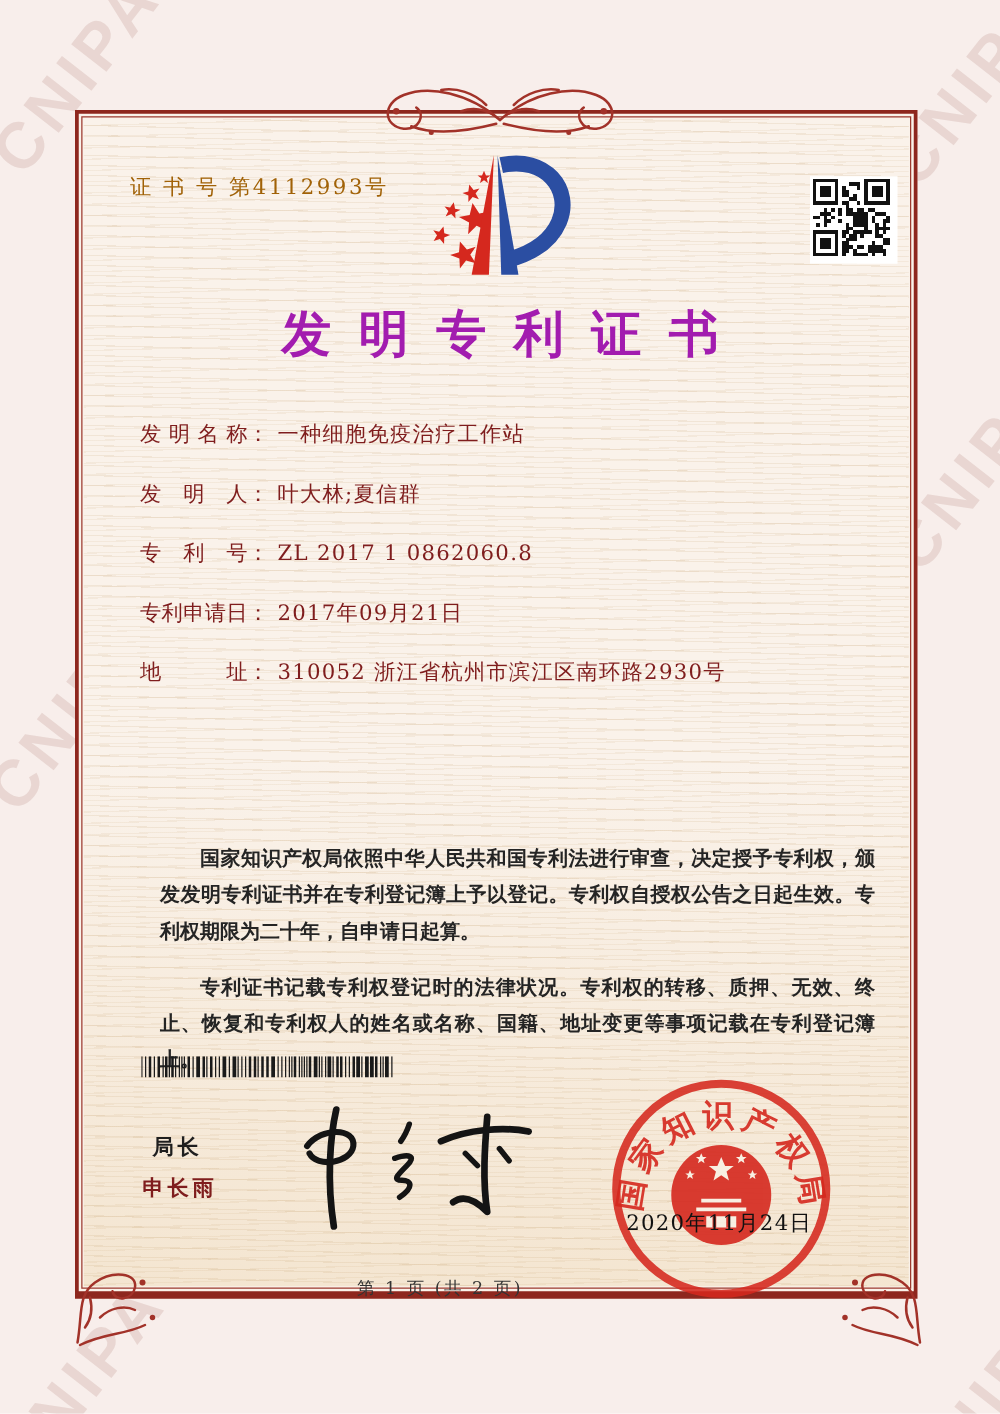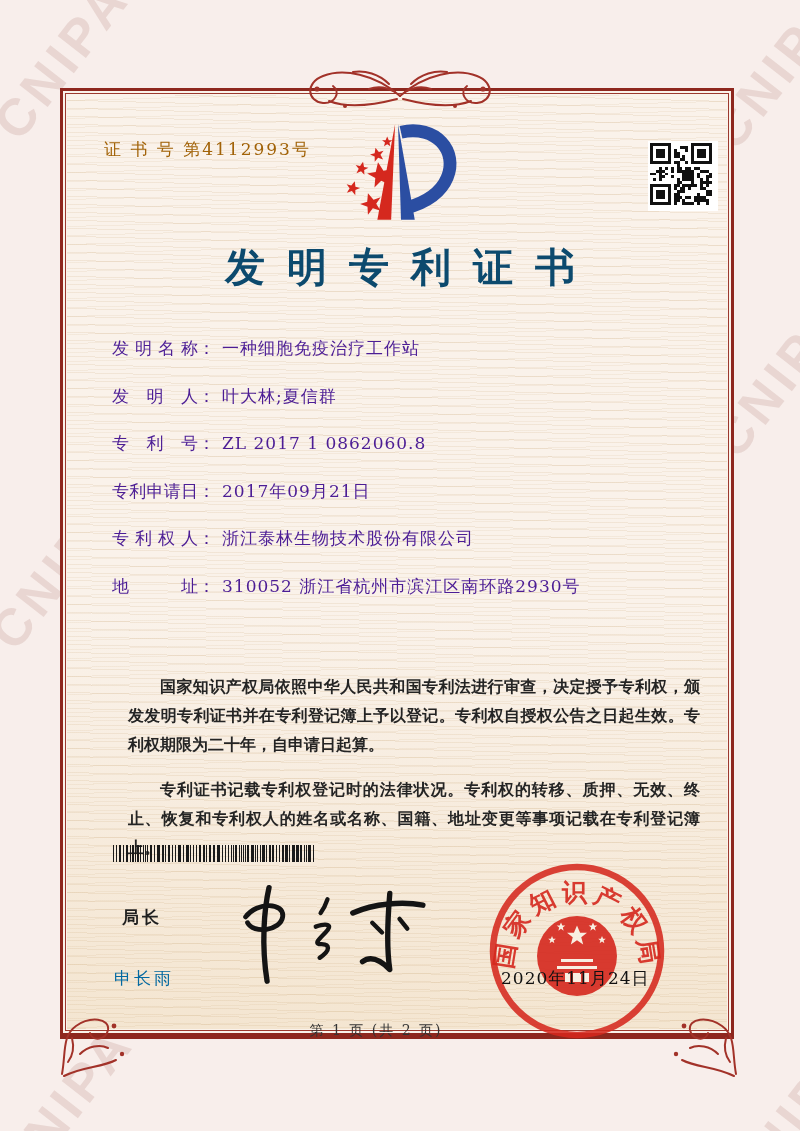--- a/index.html
+++ b/index.html
@@ -36,47 +36,47 @@
   
   .orn{ position:absolute; pointer-events:none; }
   .orn path, .orn circle{ stroke:#a23229; stroke-width:2; fill:none; stroke-linecap:round; }
   .orn circle.dot{ fill:#a23229; stroke:none; }
   
   .cert-no{ position:absolute; left:104px; top:138px; font-size:17px; letter-spacing:2px; color:#a16207; }
   .logo{ position:absolute; left:336px; top:116px; }
   .qr{ position:absolute; left:648px; top:141px; width:66px; height:66px; background:#fff; padding:2px; }
   .title{
     position:absolute; left:0; right:0; top:240px; text-align:center;
-    font-size:40px; font-weight:700; letter-spacing:22px; text-indent:22px; color:#0c4a6e;
+    font-size:40px; font-weight:700; letter-spacing:22px; text-indent:22px; color:#a21caf;
   }
   
   .fields{ position:absolute; left:112px; top:334px; width:610px; }
-  .frow{ height:28px; line-height:28px; margin-bottom:19.5px; font-size:17px; color:#4c1d95; white-space:nowrap; }
+  .frow{ height:28px; line-height:28px; margin-bottom:19.5px; font-size:17px; color:#7f1d1d; white-space:nowrap; }
   .flabel{
     display:inline-block; width:86px; vertical-align:top;
     text-align:justify; text-align-last:justify; -moz-text-align-last:justify;
   }
   .fcolon{ display:inline-block; }
   .fvalue{ margin-left:7px; letter-spacing:1px; }
   .fpair2{ margin-left:56px; }
   
   .paras{ position:absolute; left:112px; top:656px; width:604px; font-size:16px; line-height:29px; text-align:justify; color:#242424; }
   .paras p{ margin:16px; text-indent:2em;font-weight:bold; }
   
   .barcode{ position:absolute; left:113px; top:845px; }
   
   .sig-title{ position:absolute; left:122px; top:906px; font-family:"Liberation Sans",sans-serif; font-weight:600; font-size:17px; letter-spacing:3px; color:#1f1f1f; }
-  .sig-name{ position:absolute; left:114px; top:939px; font-family:"Liberation Sans",sans-serif; font-weight:400; font-size:17px; letter-spacing:3px; color:#0369a1;margin-top:28px; }
+  .sig-name{ position:absolute; left:114px; top:939px; font-family:"Liberation Sans",sans-serif; font-weight:700; font-size:17px; letter-spacing:3px; color:#7f1d1d; }
   .sig-hand{ position:absolute; left:218px; top:876px; pointer-events:none; }
   .sig-hand path{ stroke:#141414; fill:none; stroke-linecap:round; stroke-linejoin:round; }
   
   .seal{ position:absolute; left:482px; top:856px; pointer-events:none; }
   .seal-date{ position:absolute; left:501px; top:967px; font-size:17px; letter-spacing:1px; color:#111; white-space:nowrap; }
   
-  .page-no{ position:absolute; left:60px; width:584px; top:1022px; text-align:center; font-size:14px; letter-spacing:2px; color:#333;padding-left:24px; }
+  .page-no{ position:absolute; left:60px; width:584px; top:1022px; text-align:center; font-size:14px; letter-spacing:2px; color:#333; }
   .note{
     position:absolute; left:50%; transform:translateX(-50%); top:1063px;
     background:#ffffff; padding:9px 28px; font-size:15px; letter-spacing:4px; color:#222;
     box-shadow:0 0 4px rgba(0,0,0,.05); white-space:nowrap;
   }
 </style>
 </head>
 <body>
 
 <div class="page">
@@ -287,23 +287,20 @@
     <div class="frow">
       <span class="flabel">发明人</span><span class="fcolon">：</span><span class="fvalue">叶大林;夏信群</span>
     </div>
     <div class="frow">
       <span class="flabel">专利号</span><span class="fcolon">：</span><span class="fvalue">ZL 2017 1 0862060.8</span>
     </div>
     <div class="frow">
       <span class="flabel">专利申请日</span><span class="fcolon">：</span><span class="fvalue">2017年09月21日</span>
     </div>
     <div class="frow">
-      <span class="flabel">专利权人</span><span class="fcolon">：</span><span class="fvalue">浙江泰林生物技术股份有限公司</span>
-    </div>
-    <div class="frow">
       <span class="flabel">地址</span><span class="fcolon">：</span><span class="fvalue">310052 浙江省杭州市滨江区南环路2930号</span>
     </div>
   </div>
 
   <div class="paras">
     <p>国家知识产权局依照中华人民共和国专利法进行审查，决定授予专利权，颁发发明专利证书并在专利登记簿上予以登记。专利权自授权公告之日起生效。专利权期限为二十年，自申请日起算。</p>
     <p>专利证书记载专利权登记时的法律状况。专利权的转移、质押、无效、终止、恢复和专利权人的姓名或名称、国籍、地址变更等事项记载在专利登记簿上。</p>
   </div>
 
   <svg class="barcode" id="barcode-svg" width="205" height="17">

